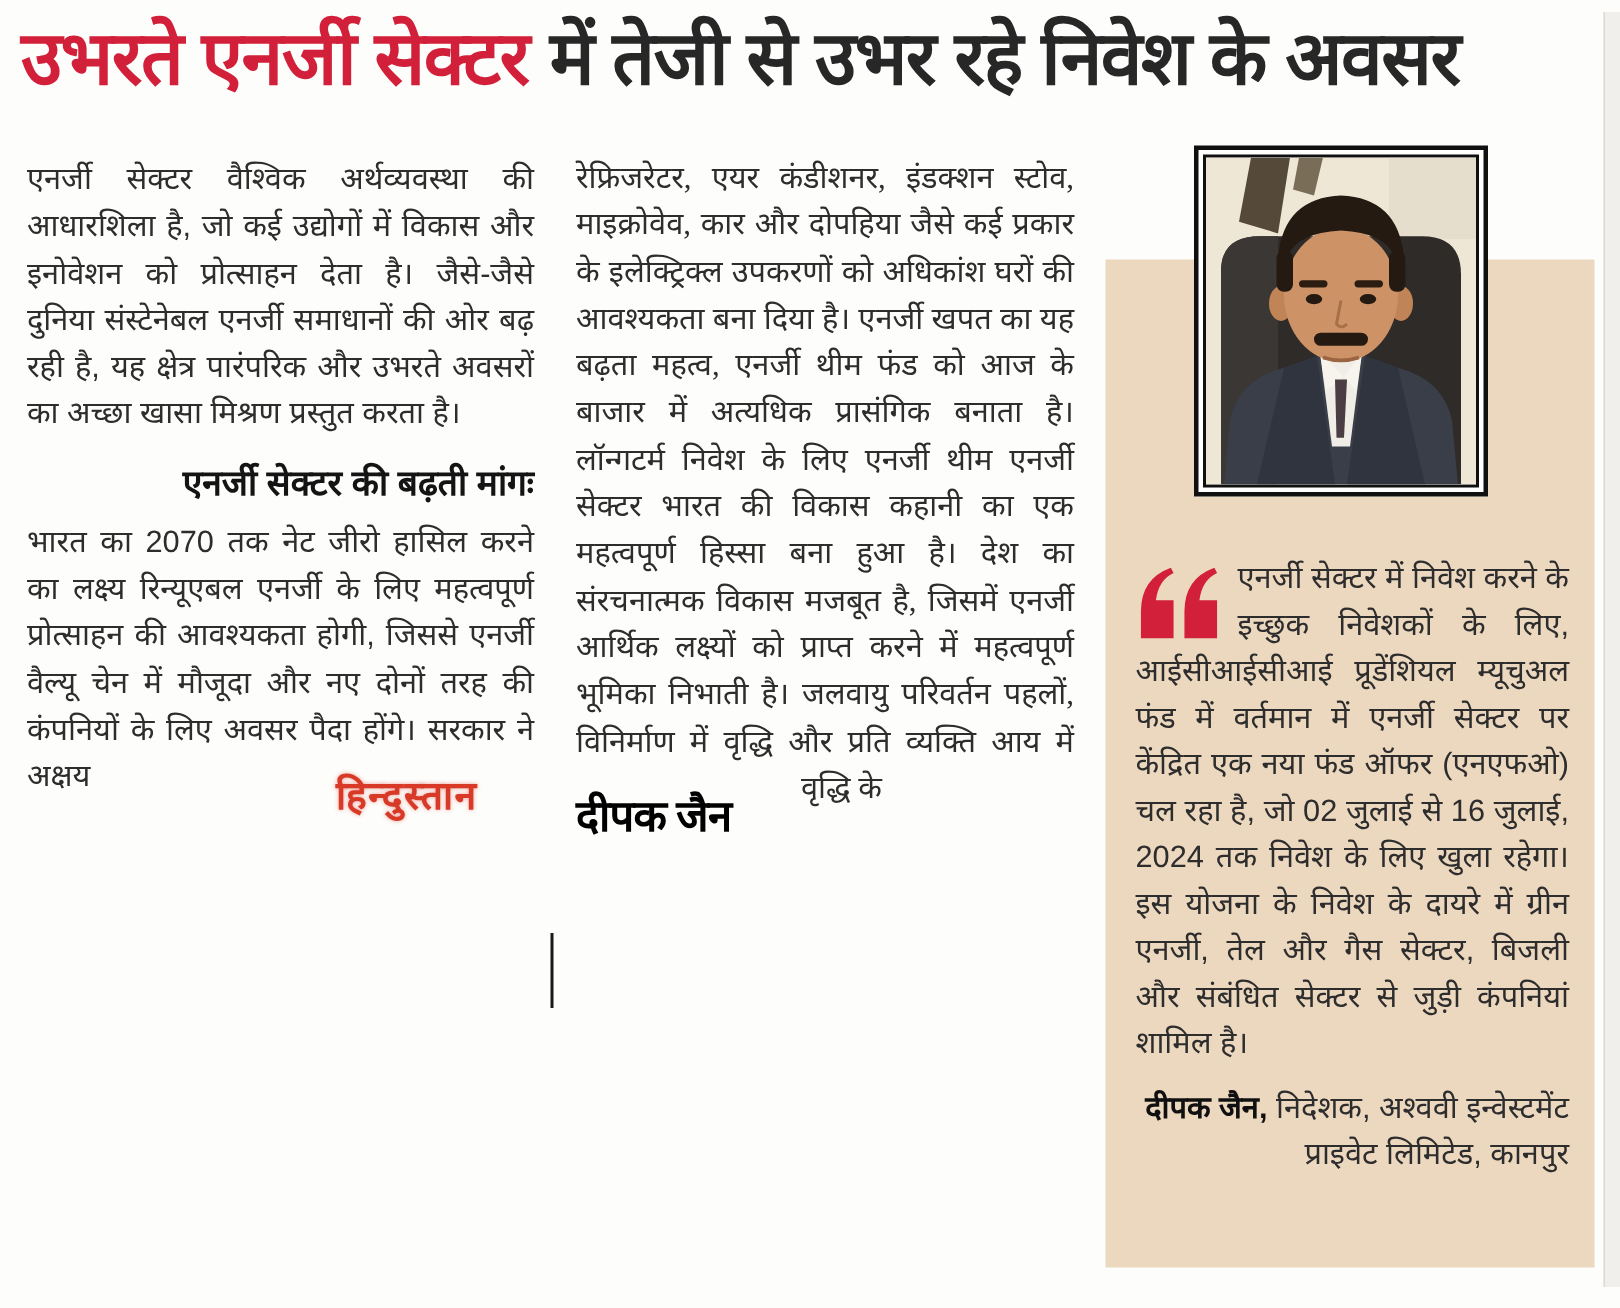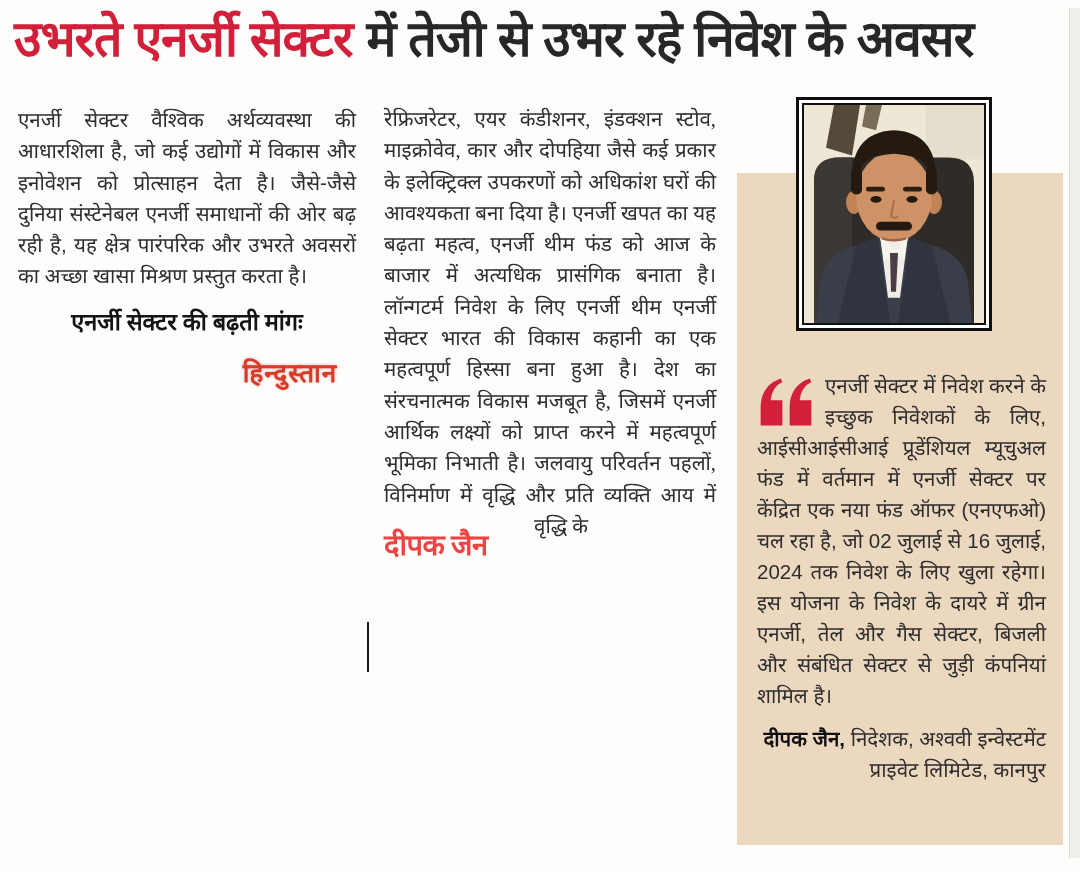--- a/index.html
+++ b/index.html
@@ -21,42 +21,42 @@
     font-size:20.5px;line-height:31.3px;
     color:var(--body_text,#2d2d2d);
     text-align:justify;
     margin-top:12px;
   }
   .col p{margin:0;}
   .col1{left:18px;width:338px;}
   .col2{left:384px;width:332px;font-family:Liberation Serif, serif;}
   .subhead{
     font-weight:700;font-size:23.5px;color:#141414;
-    margin:15px 0 9px;text-align:center;line-height:30px;font-family:Liberation Serif, serif;
+    margin:15px 0 9px;text-align:right;line-height:30px;
   }
   .indent{text-indent:26px;}
   
   .logo-float{
     float:right;width:132px;height:46px;margin:5px 0 3px 10px;
-    display:flex;align-items:center;justify-content:center;
+    display:flex;align-items:center;
   }
   .logo-text{
     color:var(--logo_red,#d93a28);font-weight:700;font-size:26px;
     text-shadow:0 0 3px rgba(217,58,40,.45);letter-spacing:1px;
   }
   .column-rule{
     position:absolute;left:367px;top:622px;width:2px;height:50px;
     background:var(--rule_black,#1a1a1a);
   }
   
   .byline-float{
     float:left;width:138px;height:62px;margin:4px 12px 2px 0;
     display:flex;align-items:center;
   }
-  .byline-text{font-weight:700;font-size:29px;color:#ef4444;letter-spacing:-.5px;}
+  .byline-text{font-weight:700;font-size:29px;color:#000000;letter-spacing:-.5px;}
   
   .quote-box{
     position:absolute;left:737px;top:173px;width:326px;height:672px;
     background:var(--quote_bg,#ecd7bf);
   }
   .quote-content{
     position:absolute;left:20px;right:17px;top:197px;
     font-size:20.5px;line-height:31px;color:var(--body_text,#2d2d2d);
     text-align:justify;
   }
@@ -82,20 +82,21 @@
 <div class="page">
 
   <div class="headline">
     <span class="hl-red">उभरते एनर्जी सेक्टर</span><span class="hl-black">में तेजी से उभर रहे निवेश के अवसर</span>
   </div>
 
   <div class="col col1">
     <p>एनर्जी सेक्टर वैश्विक अर्थव्यवस्था की आधारशिला है, जो कई उद्योगों में विकास और इनोवेशन को प्रोत्साहन देता है। जैसे-जैसे दुनिया संस्टेनेबल एनर्जी समाधानों की ओर बढ़ रही है, यह क्षेत्र पारंपरिक और उभरते अवसरों का अच्छा खासा मिश्रण प्रस्तुत करता है।</p>
     <h3 class="subhead">एनर्जी सेक्टर की बढ़ती मांगः</h3>
     <p>
+      <span>भारत का 2070 तक नेट जीरो हासिल करने का लक्ष्य रिन्यूएबल एनर्जी के लिए महत्वपूर्ण प्रोत्साहन की आवश्यकता होगी, जिससे एनर्जी वैल्यू चेन में मौजूदा और नए दोनों तरह की कंपनियों के लिए अवसर पैदा होंगे। सरकार ने अक्षय</span>
       <span class="logo-float">
           <span class="logo-text">हिन्दुस्तान</span>
         </span>
     </p>
   </div>
 
   <div class="column-rule"></div>
 
   <div class="col col2">
     <p>

